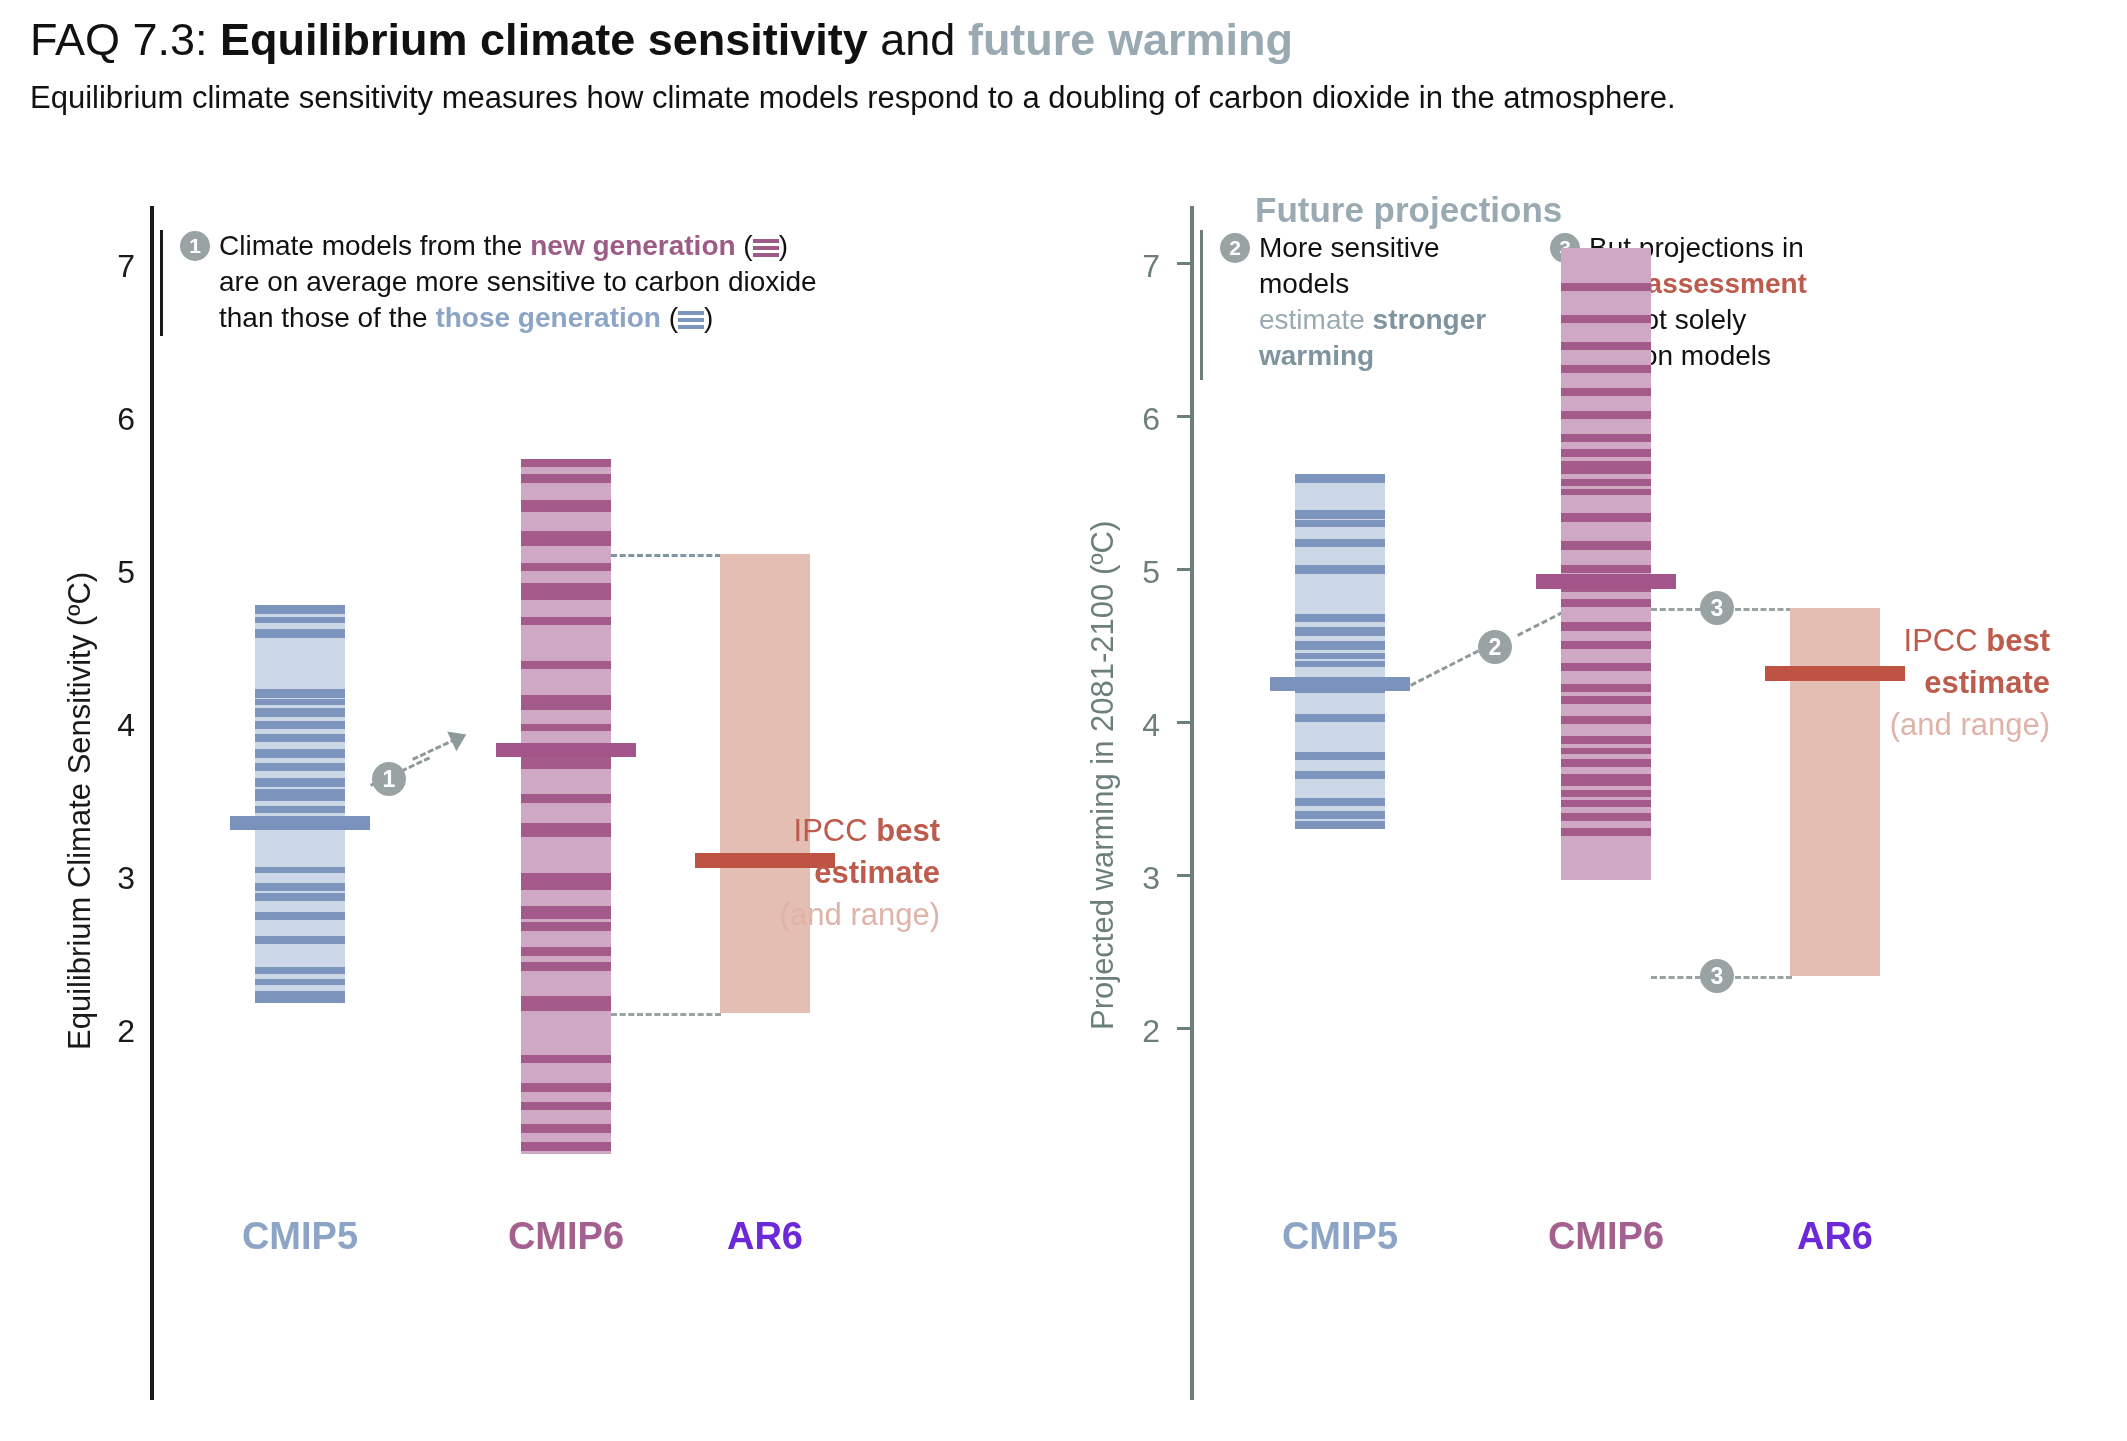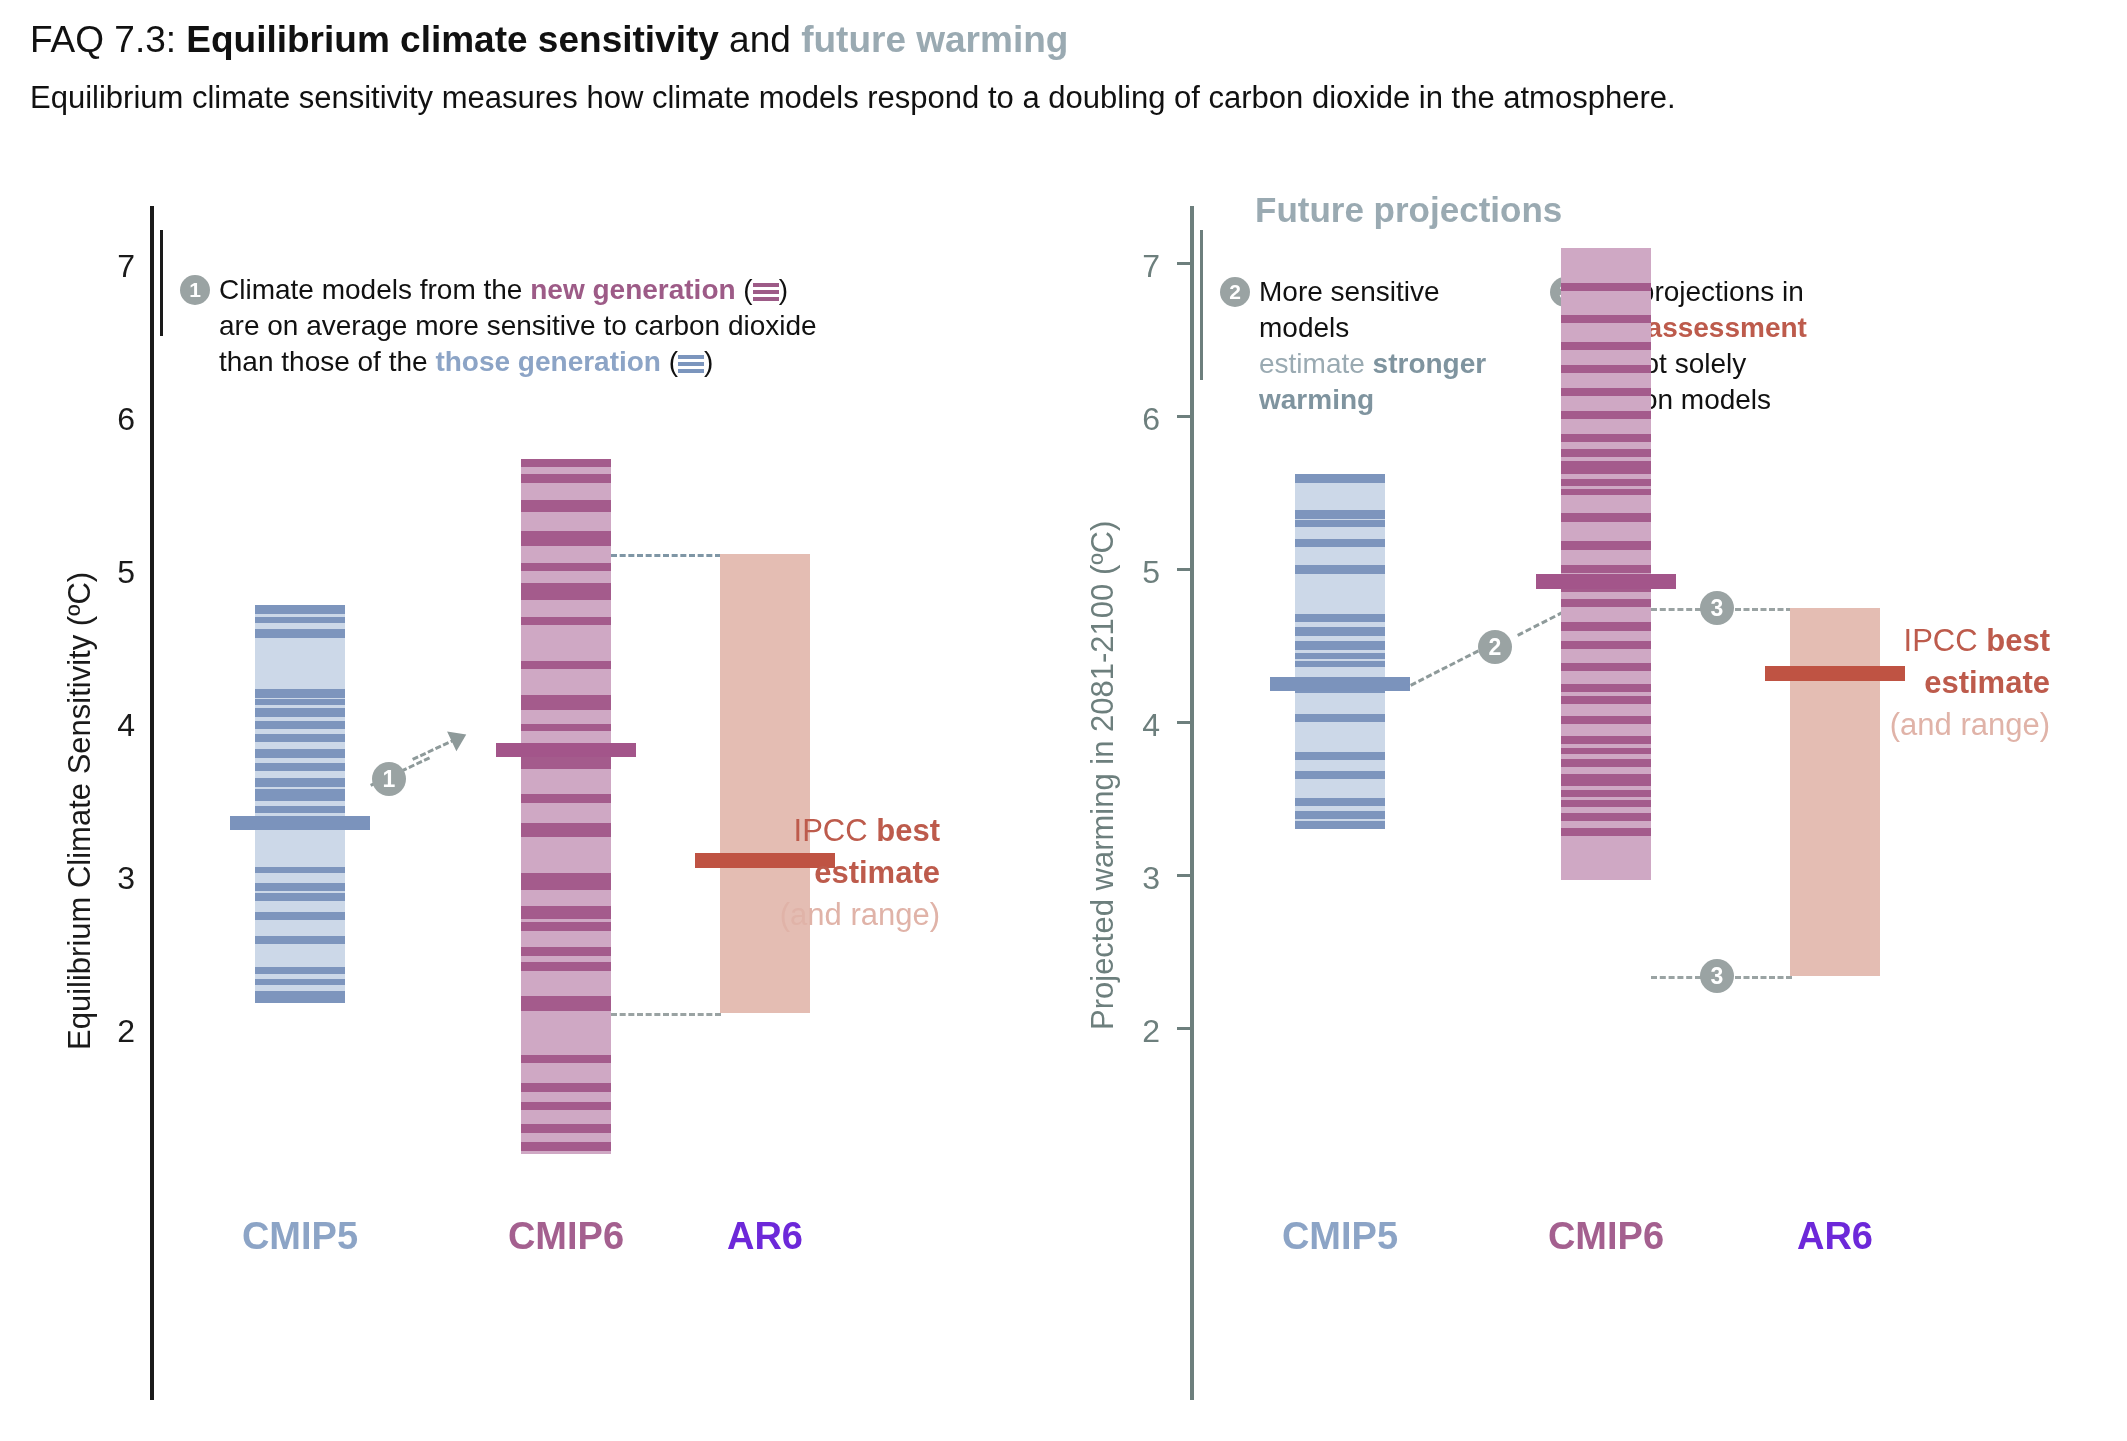--- a/index.html
+++ b/index.html
@@ -1,20 +1,20 @@
 <!DOCTYPE html>
 <html><head>
 <meta charset="utf-8">
 <style>
   html,body{margin:0;padding:0;background:#ffffff;}
   body{width:2127px;height:1441px;font-family:"Liberation Sans",sans-serif;color:#000;overflow:hidden;position:relative;}
 
   
   #header{position:absolute;left:30px;top:10px;width:2060px;}
-  #title{font-size:37px;line-height:60px;white-space:nowrap;}
+  #title{font-size:45px;line-height:60px;white-space:nowrap;}
   #title .faq{font-weight:400;color:#111;}
   #title .b1{font-weight:700;color:#111;}
   #title .and{font-weight:400;color:#111;}
   #title .b2{font-weight:700;color:#9aaab2;}
   #subtitle{font-size:31px;line-height:44px;margin-top:6px;color:#111;white-space:nowrap;}
 
   
   .panel{position:absolute;top:190px;height:1230px;}
   #panel-left{left:40px;width:1020px;}
   #panel-right{left:1080px;width:1020px;}
@@ -28,21 +28,21 @@
   .axis-line.gray{background:#6d7f7d;width:4px;}
   .tick{position:absolute;width:13px;height:3px;background:#1a1a1a;}
   .tick.gray{background:#6d7f7d;}
   .ticklabel{position:absolute;font-size:32px;text-align:right;width:60px;color:#1a1a1a;}
   .ticklabel.gray{color:#6d7f7d;}
 
   .axis-title{position:absolute;font-size:31px;white-space:nowrap;transform-origin:0 0;transform:rotate(-90deg);color:#1a1a1a;}
   .axis-title.gray{color:#6d7f7d;}
 
   
-  .annot{position:absolute;font-size:28px;line-height:36px;color:#111;margin-top:44px;}
+  .annot{position:absolute;font-size:28px;line-height:36px;color:#111;}
   .annot .badge{display:inline-block;width:30px;height:30px;border-radius:50%;background:#9aa3a3;color:#fff;font-size:21px;font-weight:700;
                 text-align:center;line-height:30px;vertical-align:2px;margin-right:9px;}
   .annot-rule{position:absolute;width:3px;background:#1a1a1a;}
   .annot-rule.gray{background:#6d7f7d;}
   .c-new{color:#9d5b87;font-weight:700;}
   .c-last{color:#8ca4c6;font-weight:700;}
   .c-proj{color:#9aaab2;}
   .c-proj b{color:#7f949f;}
   .c-assess{color:#bd5b4c;font-weight:700;}
 

